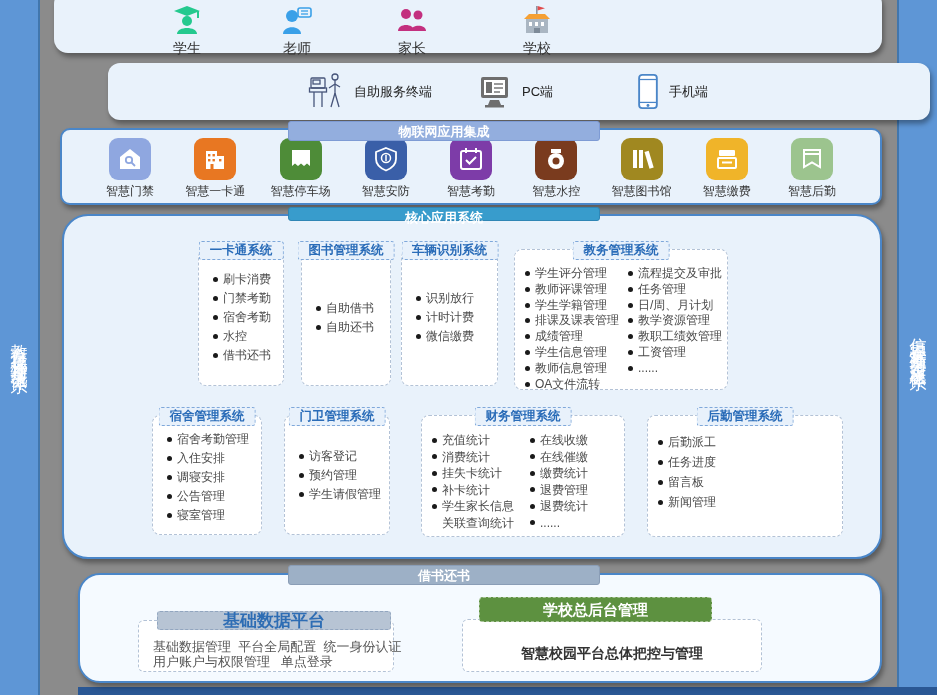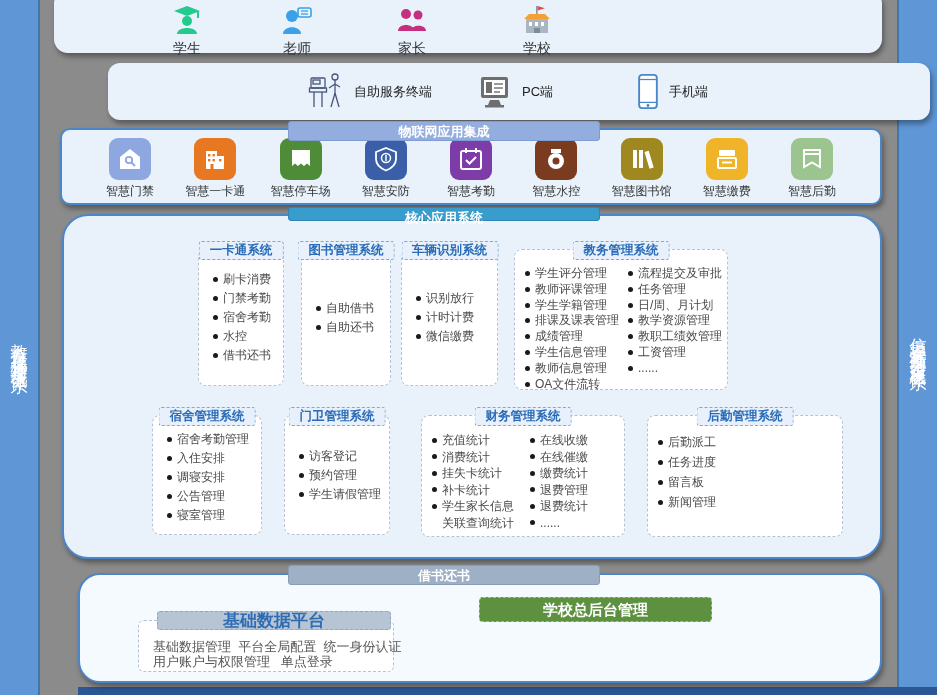--- a/index.html
+++ b/index.html
@@ -521,16 +521,19 @@
   </div>
 
   <div class="bar support-bar">借书还书</div>
   <div class="panel support-panel">
     <div class="sp-box base-box">
       <div class="pre">基础数据管理  平台全局配置  统一身份认证</div>
       <div class="pre">用户账户与权限管理   单点登录</div>
     </div>
     <div class="base-tab">基础数据平台</div>
 
+    <div class="sp-box admin-box">
+      <span>智慧校园平台总体把控与管理</span>
+    </div>
     <div class="admin-tab">学校总后台管理</div>
   </div>
 
 </div>
 
 </body></html>

